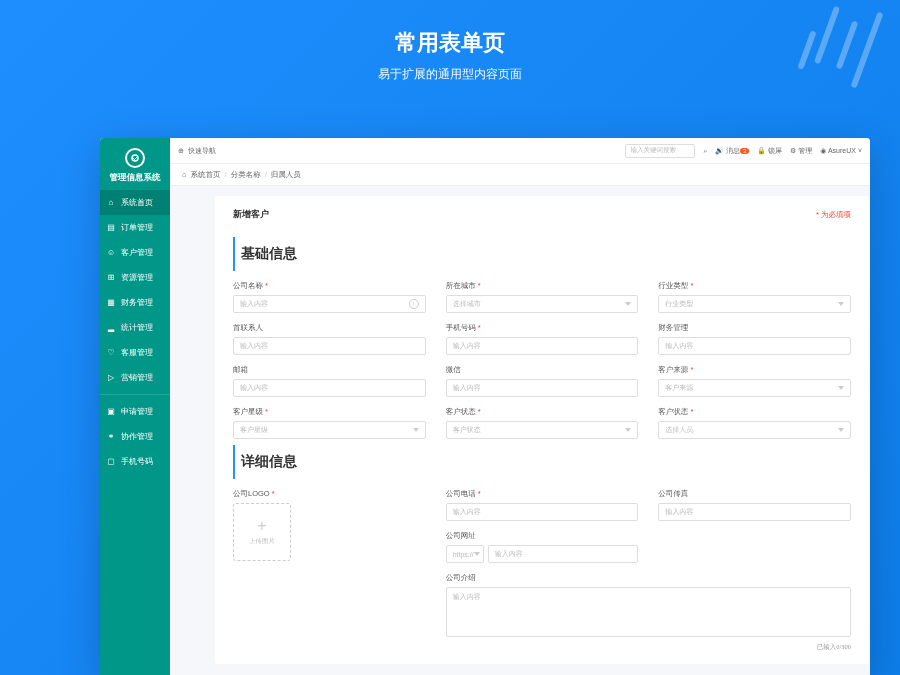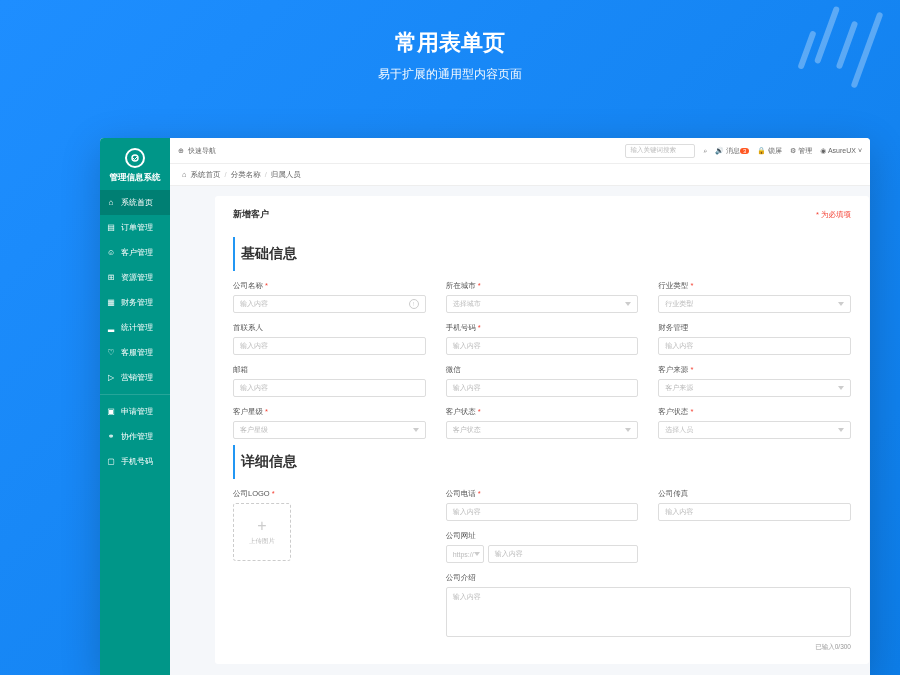--- a/index.html
+++ b/index.html
@@ -38,21 +38,21 @@
 .form-label .req { color: #f44336; }
 .form-input { height: 18px; border: 1px solid #ddd; border-radius: 2px; font-size: 7px; padding: 0 6px; color: #bbb; display: flex; align-items: center; justify-content: space-between; background: white; }
 .caret { width: 0; height: 0; border-left: 3px solid transparent; border-right: 3px solid transparent; border-top: 4px solid #ccc; }
 .info-icon { width: 10px; height: 10px; border: 1px solid #ccc; border-radius: 50%; display: inline-flex; align-items: center; justify-content: center; font-size: 6px; color: #ccc; }
 .upload-box { width: 58px; height: 58px; border: 1px dashed #ccc; border-radius: 3px; display: flex; flex-direction: column; align-items: center; justify-content: center; color: #bbb; font-size: 6.5px; gap: 3px; cursor: pointer; }
 .upload-plus { font-size: 16px; line-height: 1; color: #ccc; }
 .url-input-group { display: flex; gap: 4px; }
 .url-prefix { width: 38px; }
 .textarea { min-height: 50px; width: 100%; border: 1px solid #ddd; border-radius: 2px; font-size: 7px; padding: 4px 6px; color: #bbb; resize: none; }
 .char-count { text-align: right; font-size: 6.5px; color: #999; margin-top: 2px; }
-.span-3 { grid-column: 1 / -1; }
+.span-3 { grid-column: 1 / -1; font-family: Liberation Serif, serif; }
 </style>
 </head>
 <body>
 
 <div class="bg-lines">
   <div class="bg-line" style="top:10px;right:30px"></div>
   <div class="bg-line" style="top:20px;right:50px;height:50px"></div>
   <div class="bg-line" style="top:5px;right:70px;height:60px"></div>
   <div class="bg-line" style="top:30px;right:90px;height:40px"></div>
 </div>

